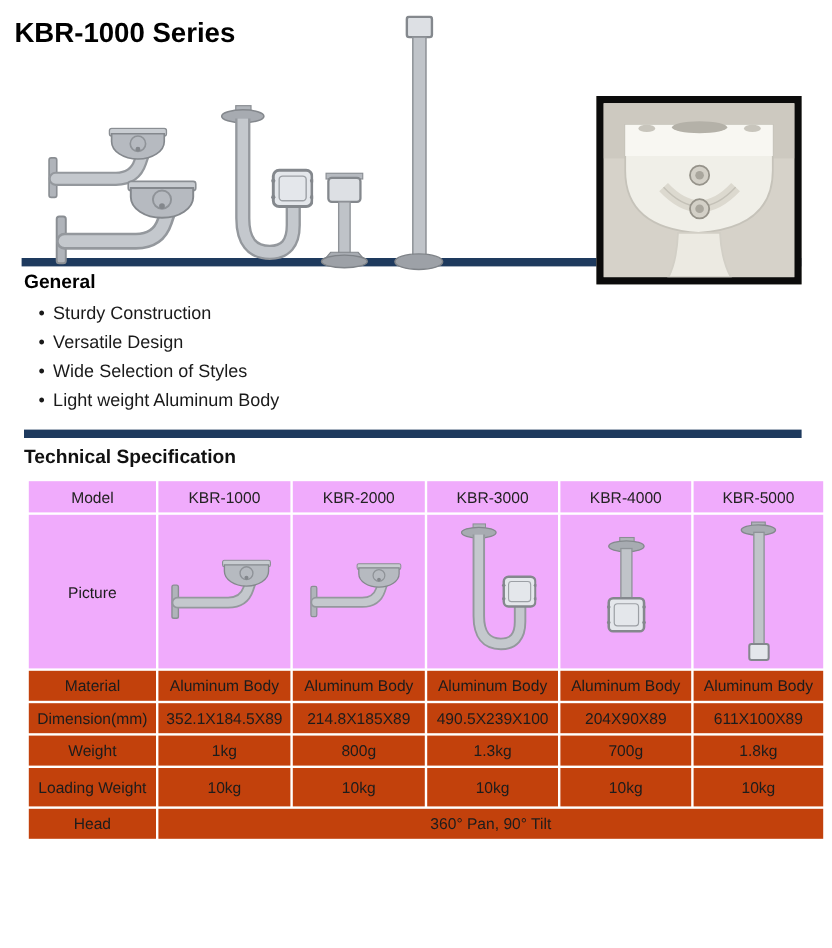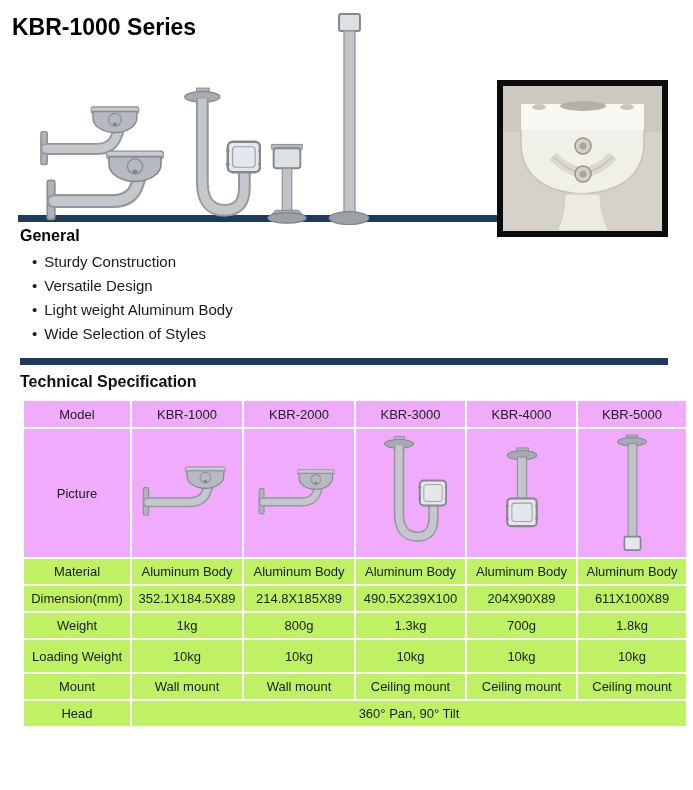--- a/index.html
+++ b/index.html
@@ -49,21 +49,21 @@
   
   table.spec {
     margin: 8px 0 0 22px;
     width: 666px;
     border-collapse: separate;
     border-spacing: 2px;
     table-layout: fixed;
     font-size: 13px;
   }
   table.spec td {
-    background: #bef264;
+    background: #c2410c;
     text-align: center;
     vertical-align: middle;
     color: #1c1c1c;
     padding: 2px 3px;
   }
   tr.hdr td { height: 26px; background: #f0abfc; color: #222; }
   tr.picture-row td { height: 128px; background: #f0abfc; }
   tr.std td { height: 25px; }
   tr.loading td { height: 32px; }
   td.label-cell { color: #16161c; }
@@ -155,22 +155,22 @@
   </div>
 </div>
 
 <div class="divider"></div>
 
 <div class="general">
   <div class="section-heading">General</div>
   <ul>
     <li><span class="dot">•</span><span>Sturdy Construction</span></li>
     <li><span class="dot">•</span><span>Versatile Design</span></li>
+    <li><span class="dot">•</span><span>Wide Selection of Styles</span></li>
     <li><span class="dot">•</span><span>Light weight Aluminum Body</span></li>
-    <li><span class="dot">•</span><span>Wide Selection of Styles</span></li>
   </ul>
 </div>
 
 <div class="spec-head-wrap">
   <div class="divider divider-2"></div>
   <div class="spec-heading">Technical Specification</div>
 </div>
 
 <table class="spec">
   <colgroup>
@@ -291,28 +291,20 @@
 
   <tr class="loading">
     <td class="label-cell">Loading Weight</td>
     <td>10kg</td>
     <td>10kg</td>
     <td>10kg</td>
     <td>10kg</td>
     <td>10kg</td>
   </tr>
 
-  <tr class="std">
-    <td class="label-cell">Mount</td>
-    <td>Wall mount</td>
-    <td>Wall mount</td>
-    <td>Ceiling mount</td>
-    <td>Ceiling mount</td>
-    <td>Ceiling mount</td>
-  </tr>
 
   <tr class="std">
     <td class="label-cell">Head</td>
     <td class="span-cell" colspan="5">360° Pan, 90° Tilt</td>
   </tr>
 
 </tbody>
   </table>
 
 </body></html>

